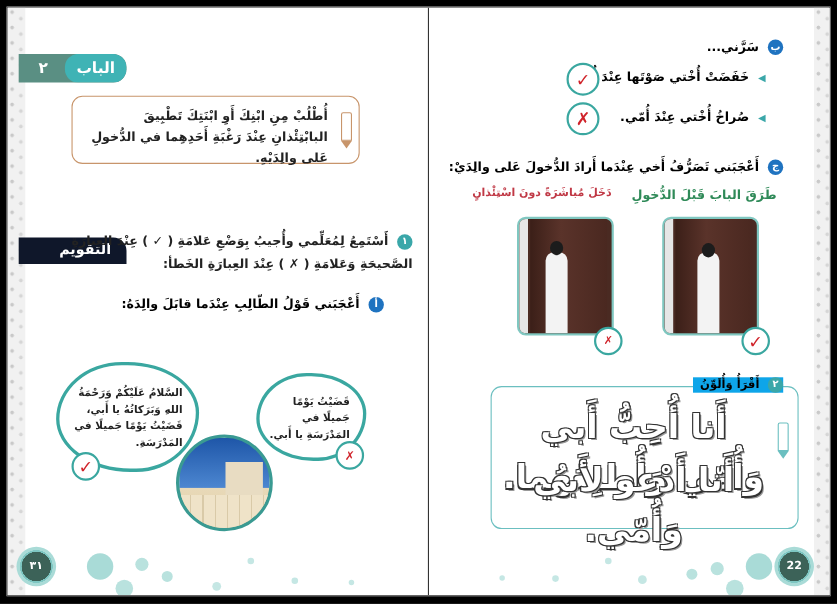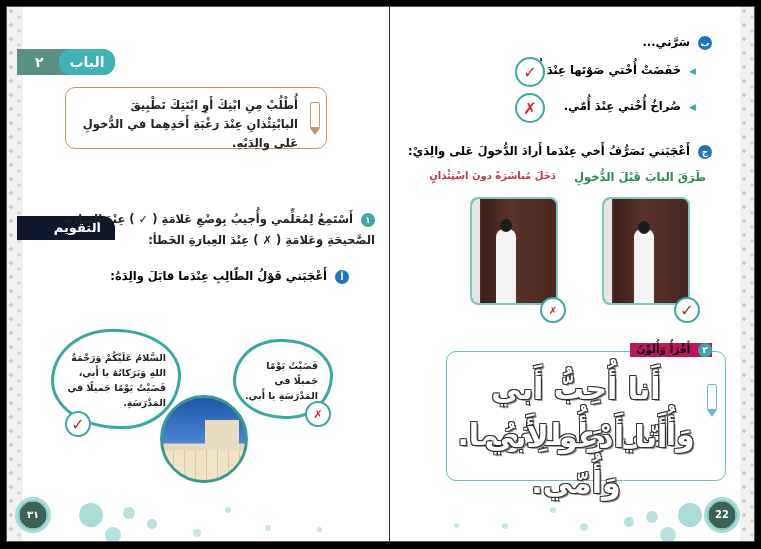--- a/index.html
+++ b/index.html
@@ -54,21 +54,21 @@
   .tri{color:#3aa7a9;font-size:9px;margin-left:4px;}
   .sec-j{position:absolute;right:44px;top:137px;font-size:11.5px;font-weight:bold;text-align:right;}
   .cap-green{position:absolute;font-size:11.5px;font-weight:bold;color:#2f8a58;}
   .cap-red{position:absolute;font-size:10px;font-weight:bold;color:#c03845;}
   .photo{position:absolute;width:88px;height:108px;border:2px solid #7fc7c0;border-radius:8px;background:#4a2a22;overflow:hidden;box-sizing:border-box;}
   .photo .door{position:absolute;left:10px;top:0;width:70px;height:100%;background:linear-gradient(90deg,#3b1f18,#5a332a 40%,#4a2820);}
   .photo .boy{position:absolute;width:20px;height:74px;bottom:0;background:#f3f3f3;border-radius:8px 8px 0 0;}
   .photo .head{position:absolute;width:12px;height:13px;border-radius:50%;background:#1c1c1c;}
   .photo .frame-edge{position:absolute;left:0;top:0;width:8px;height:100%;background:#e6e6e6;}
 
-  .sec-2{position:absolute;right:44px;top:336px;font-size:10.5px;font-weight:bold;text-align:right;background:#be185d;padding-left:6px;}
+  .sec-2{position:absolute;right:44px;top:336px;font-size:10.5px;font-weight:bold;text-align:right;background:#0ea5e9;padding-left:6px;}
   .read-box{position:absolute;left:56px;top:344px;width:280px;height:130px;border:1.5px solid #6bbfc0;border-radius:10px;box-sizing:border-box;}
   .outline-text{position:absolute;right:24px;width:250px;font-size:30px;line-height:46px;font-weight:bold;color:#fff;text-align:center;
     text-shadow:-1px -1px 0 #333,1px -1px 0 #333,-1px 1px 0 #333,1px 1px 0 #333,2px 2px 0 #999;}
 </style>
 </head>
 <body>
 
 <div class="frame">
 
   <div class="page left">

